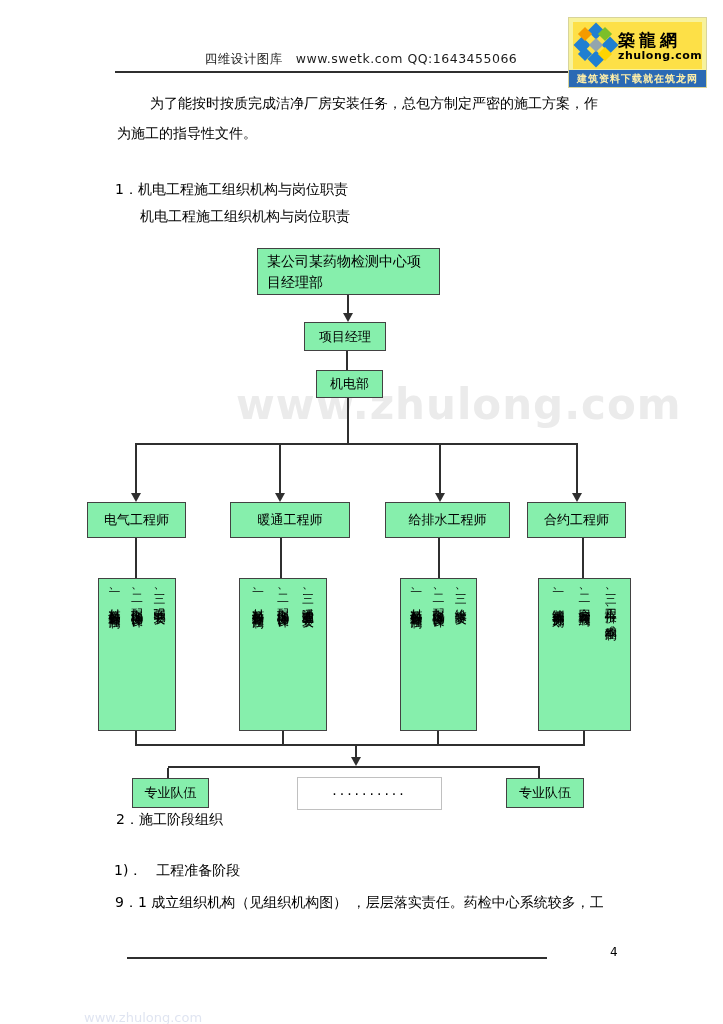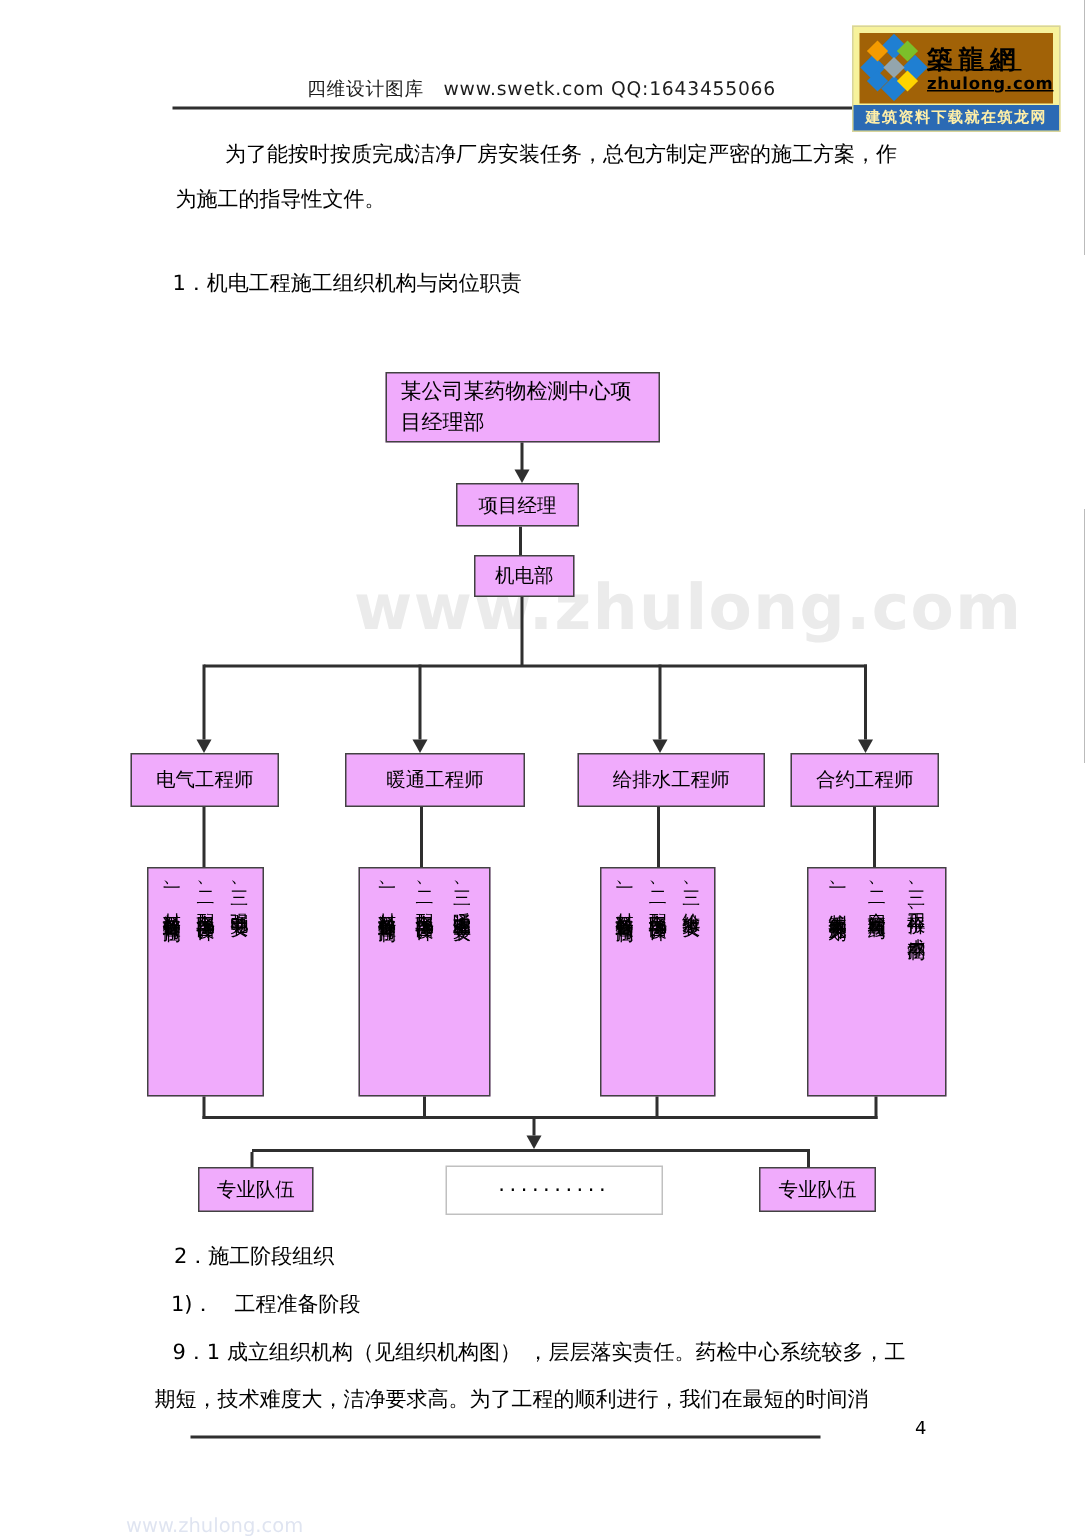--- a/index.html
+++ b/index.html
@@ -7,42 +7,42 @@
     position:relative;width:723px;height:1024px;background:#ffffff;
     margin:0 auto;overflow:hidden;
     font-family:"DejaVu Sans","Liberation Sans",sans-serif;color:#000;
   }
   .abs{position:absolute;white-space:nowrap;}
   .txt{font-size:14px;line-height:15px;}
   
   #header-text{left:115px;top:51px;width:492px;text-align:center;font-size:12.5px;color:#1c1c1c;letter-spacing:.5px;}
   #header-rule{left:115px;top:71px;width:492px;height:2px;background:var(--line,#2f2f2f);}
   #logo{left:568px;top:17px;width:139px;height:71px;background:var(--logo-yellow,#f7f29c);border:1px solid #d8d49a;box-sizing:border-box;}
-  #logo-inner{position:absolute;left:4px;top:4px;width:129px;height:47px;background:#a16207;display:flex;align-items:center;text-decoration:underline;}
+  #logo-inner{position:absolute;left:4px;top:4px;width:129px;height:47px;background:#fde047;display:flex;align-items:center;}
   #logo-banner{position:absolute;left:0;bottom:0;width:100%;height:17px;background:var(--logo-blue,#2b6ab4);
     color:var(--logo-banner-text,#ffefa8);font-size:10px;line-height:17px;text-align:center;letter-spacing:1px;font-weight:bold;}
   #pinwheel{position:relative;width:44px;height:44px;margin-left:1px;flex:0 0 44px;}
   .pw{position:absolute;width:12px;height:12px;transform:rotate(45deg);}
   .pw.sm{width:10px;height:10px;}
   .pw.n{left:16px;top:1px;background:var(--pw-blue,#1f7fd2);}
   .pw.s{left:16px;top:29px;background:var(--pw-blue,#1f7fd2);}
   .pw.w{left:2px;top:15px;background:var(--pw-blue,#1f7fd2);}
   .pw.e{left:30px;top:15px;background:var(--pw-blue,#1f7fd2);}
   .pw.nw{left:6px;top:5px;background:var(--pw-orange,#f59b00);}
   .pw.ne{left:26px;top:5px;background:var(--pw-green,#7cbf2a);}
   .pw.se{left:26px;top:25px;background:var(--pw-yellow,#ffd400);}
   .pw.sw{left:6px;top:25px;background:var(--pw-blue,#5b9bd5);}
   .pw.c{left:17px;top:16px;background:var(--pw-gray,#93a5ad);}
   #logo-name{font-family:"DejaVu Serif","Liberation Serif",serif;font-weight:bold;font-size:17px;letter-spacing:4px;line-height:20px;}
   #logo-domain{font-weight:bold;font-size:11px;line-height:12px;letter-spacing:.5px;}
   
   #watermark{left:236px;top:380px;font-size:42px;font-weight:bold;color:var(--watermark,#ebebeb);letter-spacing:1px;z-index:0;}
   #corner-fragment{left:84px;top:1010px;font-size:13px;color:#b9c4e0;opacity:.45;z-index:0;}
   
-  .obox{position:absolute;background:#f0abfc;border:1.5px solid var(--box-border,#424242);box-sizing:border-box;z-index:2;}
+  .obox{position:absolute;background:#86efac;border:1.5px solid var(--box-border,#424242);box-sizing:border-box;z-index:2;}
   .cbox{display:flex;align-items:center;justify-content:center;font-size:13px;}
   .ln{position:absolute;background:var(--line,#2f2f2f);z-index:1;}
   .ah{position:absolute;width:0;height:0;border-left:5px solid transparent;border-right:5px solid transparent;
       border-top:9px solid var(--line,#2f2f2f);z-index:1;}
   #org-root{left:257px;top:248px;width:183px;height:47px;font-size:14px;line-height:21px;
     padding:2px 16px 0 9px;white-space:normal;word-break:break-all;}
   #org-pm{left:304px;top:322px;width:82px;height:29px;}
   #org-me{left:316px;top:370px;width:67px;height:28px;}
   .engbox{top:502px;height:36px;}
   #eng-1{left:87px;width:99px;}
@@ -58,21 +58,21 @@
   .teambox{top:778px;height:30px;}
   #team-left{left:132px;width:77px;}
   #team-right{left:506px;width:78px;}
   #ellipsis-box{left:297px;top:777px;width:143px;height:31px;border:1px solid #c0c0c0;
     display:flex;align-items:center;justify-content:center;font-size:14px;letter-spacing:3px;z-index:2;background:#fff;}
   
   #intro-1{left:150px;top:96px;}
   #intro-2{left:117px;top:126px;}
   #heading-1{left:115px;top:182px;}
   #heading-2{left:140px;top:209px;}
-  #sec-1{left:116px;top:831px;}
+  #sec-1{left:116px;top:812px;}
   #sec-2{left:114px;top:863px;}
   #sec-3{left:115px;top:895px;}
   #sec-4{left:103px;top:926px;}
   
   #footer-rule{left:127px;top:957px;width:420px;height:2px;background:var(--line,#2f2f2f);}
   #page-number{left:610px;top:945px;font-size:12px;}
 </style>
 </head>
 <body>
 
@@ -100,20 +100,21 @@
     </div>
     <div id="logo-banner">建筑资料下载就在筑龙网</div>
   </div>
 
   <div id="watermark" class="abs">www.zhulong.com</div>
   <div id="corner-fragment" class="abs">www.zhulong.com</div>
 
   <div id="intro-1" class="abs txt">为了能按时按质完成洁净厂房安装任务，总包方制定严密的施工方案，作</div>
   <div id="intro-2" class="abs txt">为施工的指导性文件。</div>
   <div id="heading-1" class="abs txt">1．机电工程施工组织机构与岗位职责</div>
+  <div id="heading-2" class="abs txt">机电工程施工组织机构与岗位职责</div>
 
   <div id="org-root" class="obox">某公司某药物检测中心项目经理部</div>
 
   <div class="ln" style="left:347px;top:294px;width:2px;height:21px;"></div>
   <span class="ah" style="left:343px;top:313px;"></span>
 
   <div id="org-pm" class="obox cbox">项目经理</div>
   <div class="ln" style="left:346px;top:351px;width:2px;height:19px;"></div>
   <div id="org-me" class="obox cbox">机电部</div>
 
@@ -172,18 +173,17 @@
   <div class="ln" style="left:167px;top:768px;width:2px;height:11px;"></div>
   <div class="ln" style="left:538px;top:768px;width:2px;height:11px;"></div>
 
   <div id="team-left" class="obox cbox teambox">专业队伍</div>
   <div id="ellipsis-box" class="abs">··········</div>
   <div id="team-right" class="obox cbox teambox">专业队伍</div>
 
   <div id="sec-1" class="abs txt">2．施工阶段组织</div>
   <div id="sec-2" class="abs txt">1)．　工程准备阶段</div>
   <div id="sec-3" class="abs txt">9．1 成立组织机构（见组织机构图）  ，层层落实责任。药检中心系统较多，工</div>
-  <div id="sec-4" class="abs txt">期短，技术难度大，洁净要求高。为了工程的顺利进行，我们在最短的时间消</div>
 
   <div id="footer-rule" class="abs"></div>
   <div id="page-number" class="abs">4</div>
 
 </div>
 
 </body></html>

